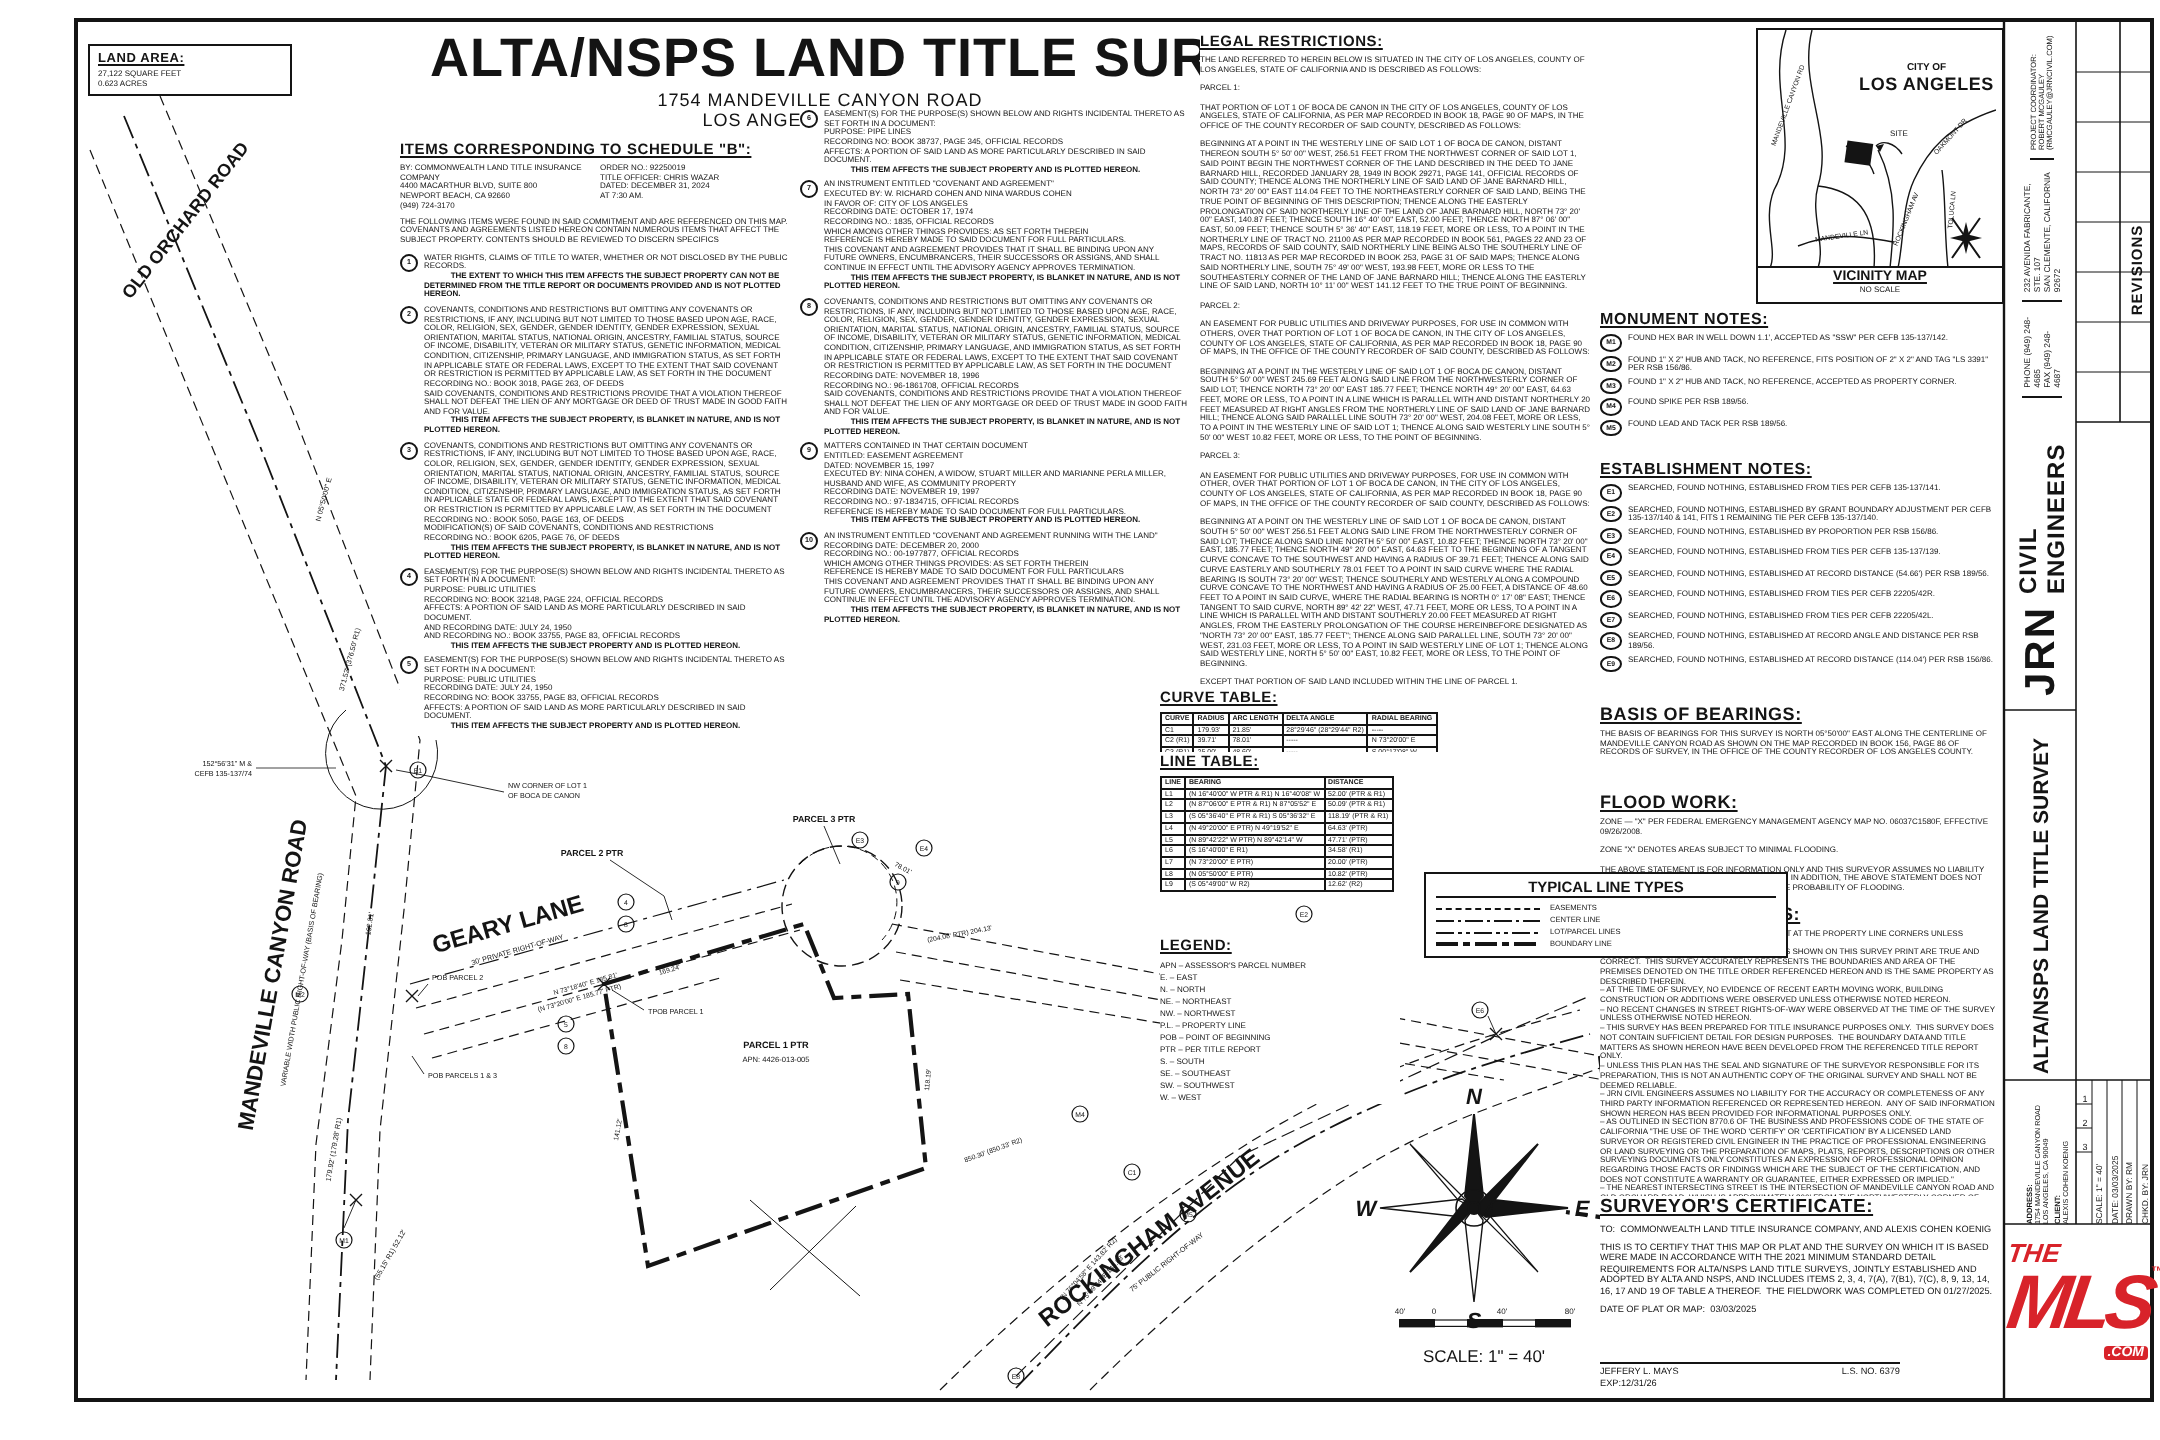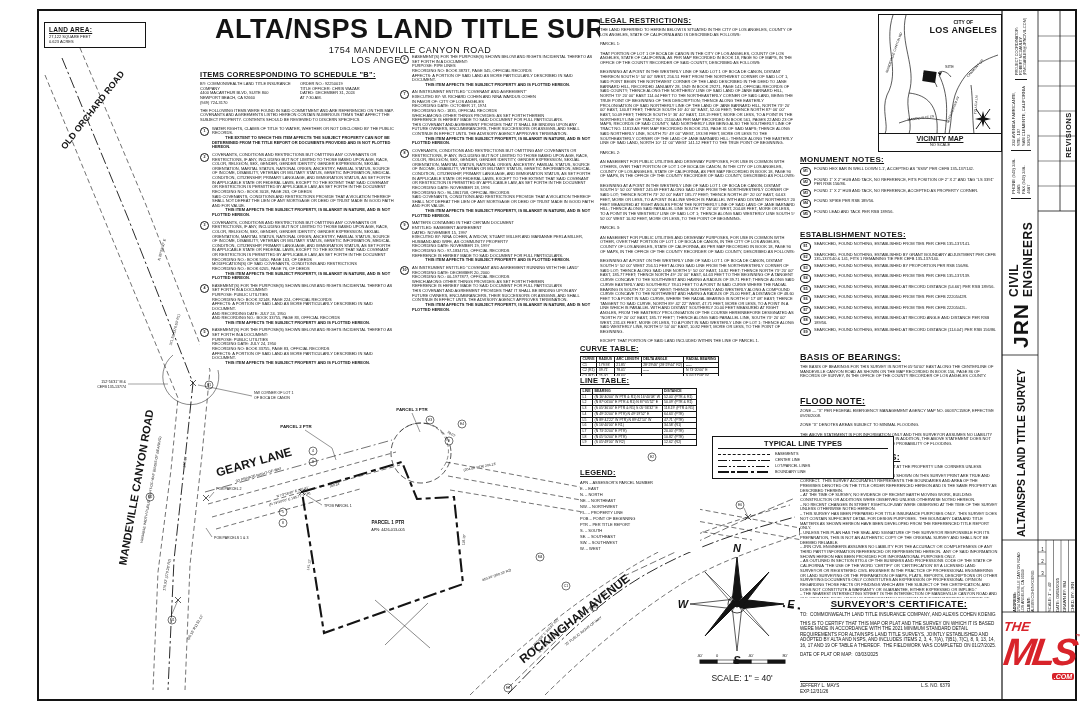--- a/index.html
+++ b/index.html
@@ -4,21 +4,21 @@
 <style>
   html,body{margin:0;padding:0;background:#e8e8e4;}
   #sheet{position:relative;width:1080px;height:720px;background:#ffffff;overflow:hidden;
          font-family:"Liberation Sans",sans-serif;color:#141414;}
   .abs{position:absolute;}
   svg text{font-family:"Liberation Sans",sans-serif;fill:#141414;}
   .t{font-size:4px;line-height:1.18;white-space:pre-wrap;}
   .t6{font-size:4.6px;line-height:1.22;white-space:pre-wrap;}
   .h{font-weight:700;font-size:7.5px;text-decoration:underline;letter-spacing:.3px;margin-bottom:3px;white-space:nowrap;}
   .h2{font-weight:700;font-size:8px;text-decoration:underline;letter-spacing:.3px;margin-bottom:3px;white-space:nowrap;}
-  .h3{font-weight:700;font-size:9.5px;text-decoration:underline;letter-spacing:.3px;margin-bottom:3px;white-space:nowrap;text-align:center;}
+  .h3{font-weight:700;font-size:9.5px;text-decoration:underline;letter-spacing:.3px;margin-bottom:3px;white-space:nowrap;}
   .itm{display:flex;gap:3px;margin-bottom:3px;}
   .no{flex:0 0 auto;width:7px;height:7px;border:.8px solid #141414;border-radius:50%;
       font-size:3.6px;line-height:6.6px;text-align:center;font-weight:700;}
   .mno{flex:0 0 auto;min-width:8px;height:6.5px;border:.8px solid #141414;border-radius:50%;
       font-size:3.4px;line-height:6px;text-align:center;font-weight:700;padding:0 .5px;}
   .itxt{font-size:4px;line-height:1.16;white-space:pre-wrap;}
   .ib{font-weight:700;}
   .bigtitle{font-weight:700;font-size:27px;letter-spacing:.5px;white-space:nowrap;}
   .sub{font-size:9px;letter-spacing:.5px;text-align:center;white-space:nowrap;}
   table.dt{border-collapse:collapse;}
@@ -439,21 +439,21 @@
       </g>
       <g font-size="4" fill="#141414">
         <text x="16" y="38" transform="rotate(-70 16 38)" text-anchor="middle" font-size="3.4">MANDEVILLE CANYON RD</text>
         <text x="97" y="54" transform="rotate(-48 97 54)" text-anchor="middle" font-size="3.4">OAKMONT DR</text>
         <text x="75" y="95" transform="rotate(-68 75 95)" text-anchor="middle" font-size="3.4">ROCKINGHAM AV</text>
         <text x="42" y="104" transform="rotate(-8 42 104)" text-anchor="middle" font-size="3.4">MANDEVILLE LN</text>
         <text x="98" y="90" transform="rotate(-85 98 90)" text-anchor="middle" font-size="3.4">TOLUCA LN</text>
         <text x="66" y="53" font-size="4">SITE</text>
       </g>
     </svg>
-    <div class="abs" style="right:4px;top:4px;text-align:center;">
+    <div class="abs" style="right:4px;top:16px;text-align:center;">
       <div style="font-size:5px;font-weight:700;">CITY OF</div>
       <div style="font-size:9px;font-weight:800;letter-spacing:.3px;">LOS ANGELES</div>
     </div>
     <div class="abs" style="left:0;bottom:0;width:100%;height:17px;border-top:1px solid #141414;text-align:center;background:#fff;">
       <div style="font-size:7px;font-weight:700;text-decoration:underline;margin-top:1px;">VICINITY MAP</div>
       <div style="font-size:4px;">NO SCALE</div>
     </div>
   </div>
 
 
@@ -538,21 +538,21 @@
         </div>
       </div>
   </div>
 
   <div class="abs" style="left:800px;top:352px;width:198px;background:#fff;">
     <div class="h2" style="font-size:9px;">BASIS OF BEARINGS:</div>
     <div class="t">THE BASIS OF BEARINGS FOR THIS SURVEY IS NORTH 05°50'00" EAST ALONG THE CENTERLINE OF MANDEVILLE CANYON ROAD AS SHOWN ON THE MAP RECORDED IN BOOK 156, PAGE 86 OF RECORDS OF SURVEY, IN THE OFFICE OF THE COUNTY RECORDER OF LOS ANGELES COUNTY.</div>
   </div>
 
   <div class="abs" style="left:800px;top:396px;width:198px;background:#fff;">
-    <div class="h2" style="font-size:9px;">FLOOD NOTE:</div>
+    <div class="h2" style="font-size:9px;">FLOOD WORK:</div>
     <div class="t">ZONE — "X" PER FEDERAL EMERGENCY MANAGEMENT AGENCY MAP NO. 06037C1580F, EFFECTIVE 09/26/2008.
 
 ZONE "X" DENOTES AREAS SUBJECT TO MINIMAL FLOODING.
 
 THE ABOVE STATEMENT IS FOR INFORMATION ONLY AND THIS SURVEYOR ASSUMES NO LIABILITY FOR THE CORRECTNESS OF THE CITED MAP(S). IN ADDITION, THE ABOVE STATEMENT DOES NOT REPRESENT THIS SURVEYOR'S OPINION OF THE PROBABILITY OF FLOODING.</div>
   </div>
 
   <div class="abs" style="left:800px;top:452px;width:198px;background:#fff;">
     <div class="h2" style="font-size:9px;">SURVEYOR'S NOTES:</div>
     <div class="t">– THERE WERE NO MONUMENTS FOUND OR SET AT THE PROPERTY LINE CORNERS UNLESS OTHERWISE NOTED.

